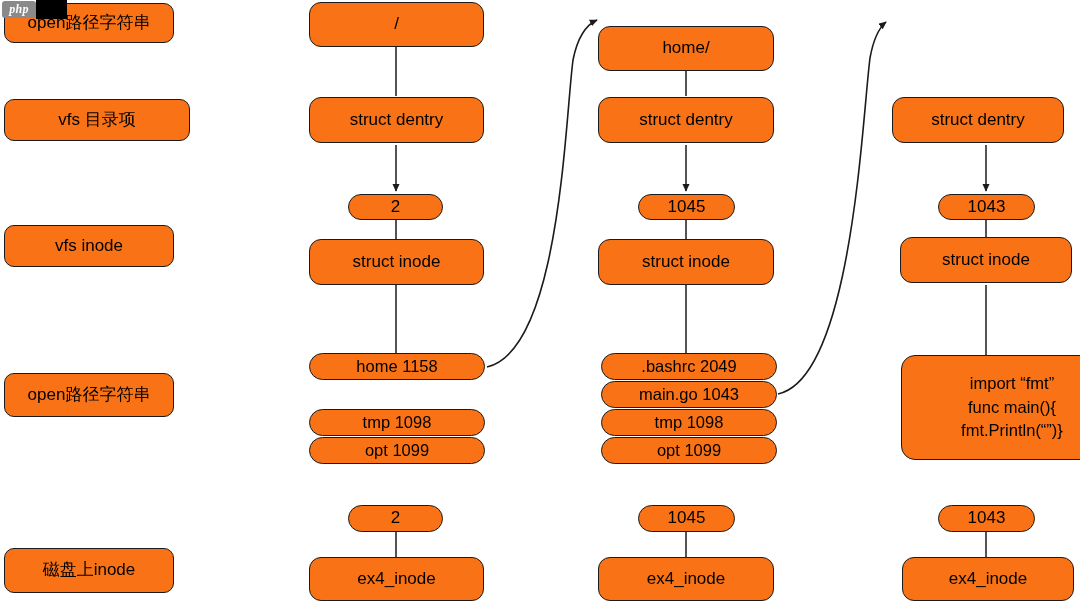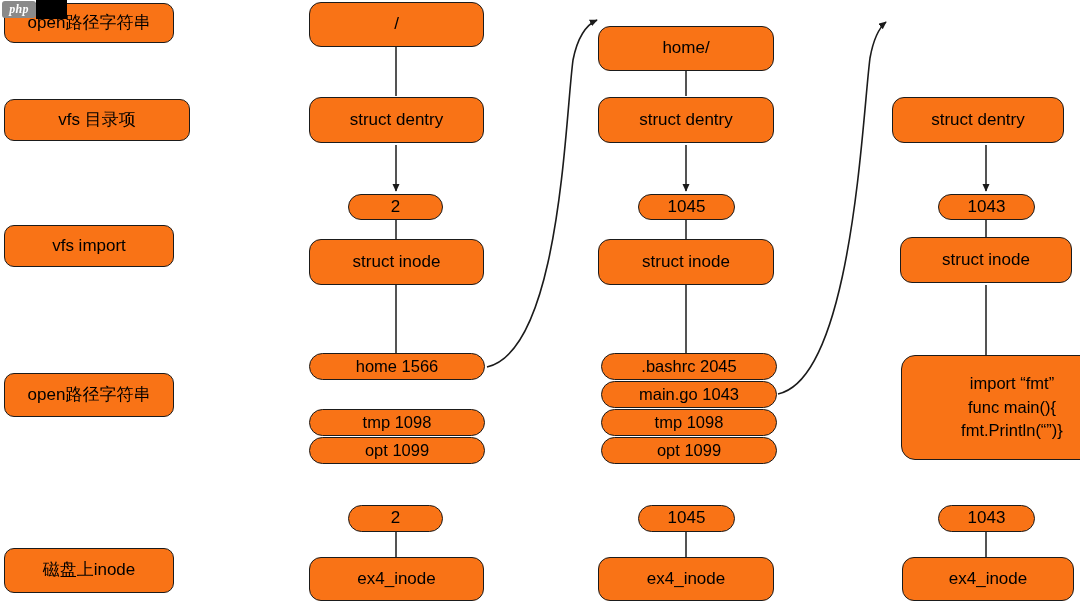--- a/index.html
+++ b/index.html
@@ -110,51 +110,51 @@
     <line x1="986" y1="532" x2="986" y2="557" stroke="#1b1b1b" stroke-width="1.5"></line>
 
     <path d="M 487,367 C 560,350 565,120 573,60 C 578,35 588,24 597,20" fill="none" stroke="#1b1b1b" stroke-width="1.6" marker-end="url(#ah)"></path>
     <path d="M 778,394 C 852,378 862,120 870,58 C 874,36 880,27 886,22" fill="none" stroke="#1b1b1b" stroke-width="1.6" marker-end="url(#ah)"></path>
   </svg>
 
   <div class="node legend" style="left:4px;top:3px;width:170px;height:40px;">open路径字符串</div>
 
   <div class="node legend" style="left:4px;top:99px;width:186px;height:42px;">vfs 目录项</div>
 
-  <div class="node legend" style="left:4px;top:225px;width:170px;height:42px;">vfs import</div>
+  <div class="node legend" style="left:4px;top:225px;width:170px;height:42px;">vfs inode</div>
 
   <div class="node legend" style="left:4px;top:373px;width:170px;height:44px;">open路径字符串</div>
 
   <div class="node legend" style="left:4px;top:548px;width:170px;height:45px;">磁盘上inode</div>
 
   <div class="node" style="left:309px;top:2px;width:175px;height:45px;">/</div>
 
   <div class="node" style="left:309px;top:97px;width:175px;height:46px;">struct dentry</div>
 
   <div class="node pill" style="left:348px;top:194px;width:95px;height:26px;">2</div>
 
   <div class="node" style="left:309px;top:239px;width:175px;height:46px;">struct inode</div>
 
-  <div class="node stackrow" style="left:309px;top:353px;width:176px;height:27px;">home 1566</div>
+  <div class="node stackrow" style="left:309px;top:353px;width:176px;height:27px;">home 1158</div>
   <div class="node stackrow" style="left:309px;top:409px;width:176px;height:27px;">tmp 1098</div>
   <div class="node stackrow" style="left:309px;top:437px;width:176px;height:27px;">opt 1099</div>
 
   <div class="node pill" style="left:348px;top:505px;width:95px;height:27px;">2</div>
 
   <div class="node" style="left:309px;top:557px;width:175px;height:44px;">ex4_inode</div>
 
   <div class="node" style="left:598px;top:2px;width:176px;height:45px;margin-top:24px;">home/</div>
 
   <div class="node" style="left:598px;top:97px;width:176px;height:46px;">struct dentry</div>
 
   <div class="node pill" style="left:638px;top:194px;width:97px;height:26px;">1045</div>
 
   <div class="node" style="left:598px;top:239px;width:176px;height:46px;">struct inode</div>
 
-  <div class="node stackrow" style="left:601px;top:353px;width:176px;height:27px;">.bashrc 2045</div>
+  <div class="node stackrow" style="left:601px;top:353px;width:176px;height:27px;">.bashrc 2049</div>
   <div class="node stackrow" style="left:601px;top:381px;width:176px;height:27px;">main.go 1043</div>
   <div class="node stackrow" style="left:601px;top:409px;width:176px;height:27px;">tmp 1098</div>
   <div class="node stackrow" style="left:601px;top:437px;width:176px;height:27px;">opt 1099</div>
 
   <div class="node pill" style="left:638px;top:505px;width:97px;height:27px;">1045</div>
 
   <div class="node" style="left:598px;top:557px;width:176px;height:44px;">ex4_inode</div>
 
 
   <div class="node" style="left:892px;top:97px;width:172px;height:46px;">struct dentry</div>

